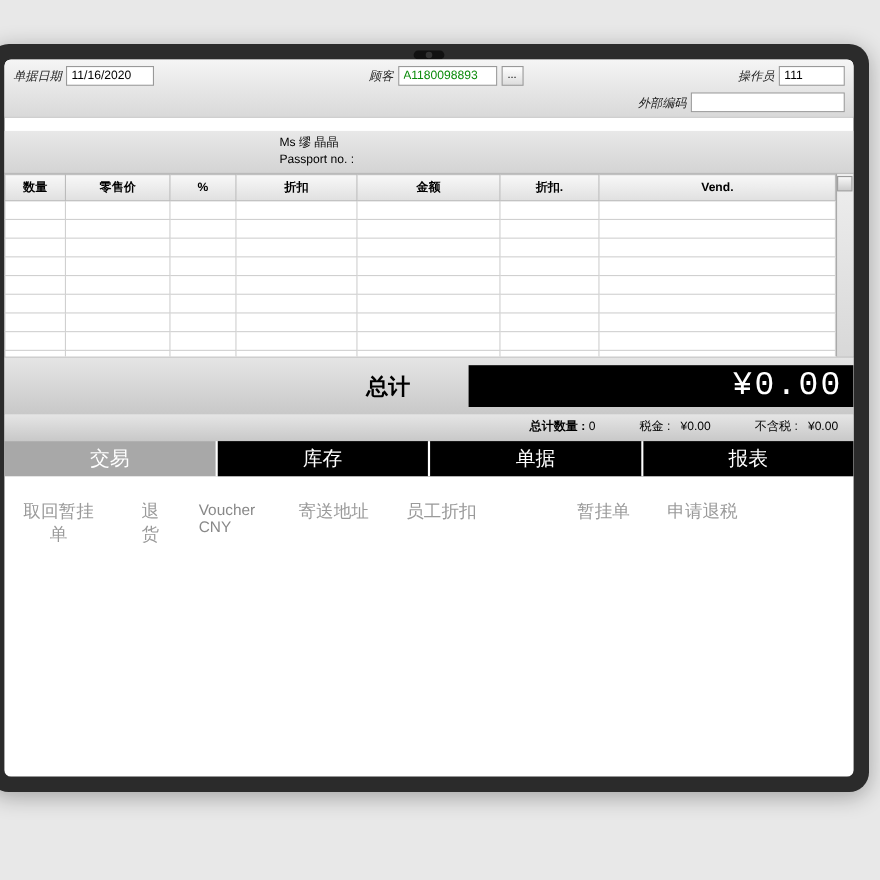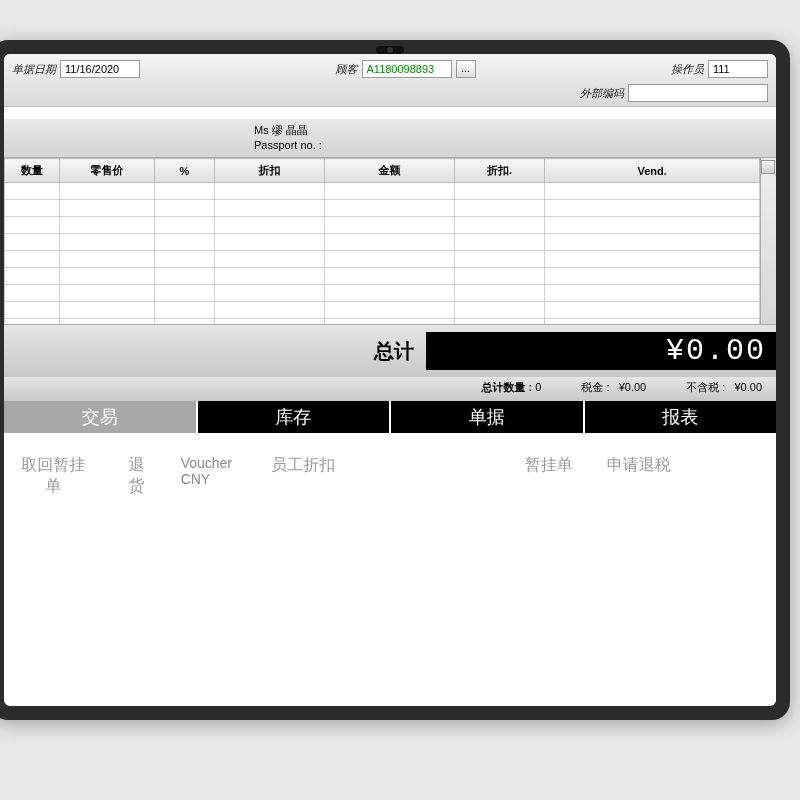--- a/index.html
+++ b/index.html
@@ -137,20 +137,21 @@
     position: absolute;
     top: 2px; left: 0;
   }
 
   
   .total-bar {
     background: linear-gradient(#e5e5e5,#c8c8c8);
     display: flex;
     align-items: center;
     height: 52px;
+    gap: 41px;
   }
   .total-lbl {
     font-size: 20px;
     font-weight: bold;
     padding: 0 12px 0 0;
     margin-left: auto;
   }
   .total-val {
     background: #000;
     color: #fff;
@@ -404,20 +405,21 @@
       <div class="tab inactive">报表</div>
     </div>
 
     <div class="actions">
       <div class="act-col">
         <div class="act-btn">取回暂挂单</div>
         <div class="act-btn">退货</div>
         <div class="act-btn voucher">Voucher CNY</div>
       </div>
       <div class="act-col">
+        <div class="act-btn">寄送地址</div>
         <div class="act-btn">员工折扣</div>
       </div>
       <div class="act-col">
         <div class="act-btn">暂挂单</div>
         <div class="act-btn">申请退税</div>
       </div>
     </div>
 
   </div>
 </div>

